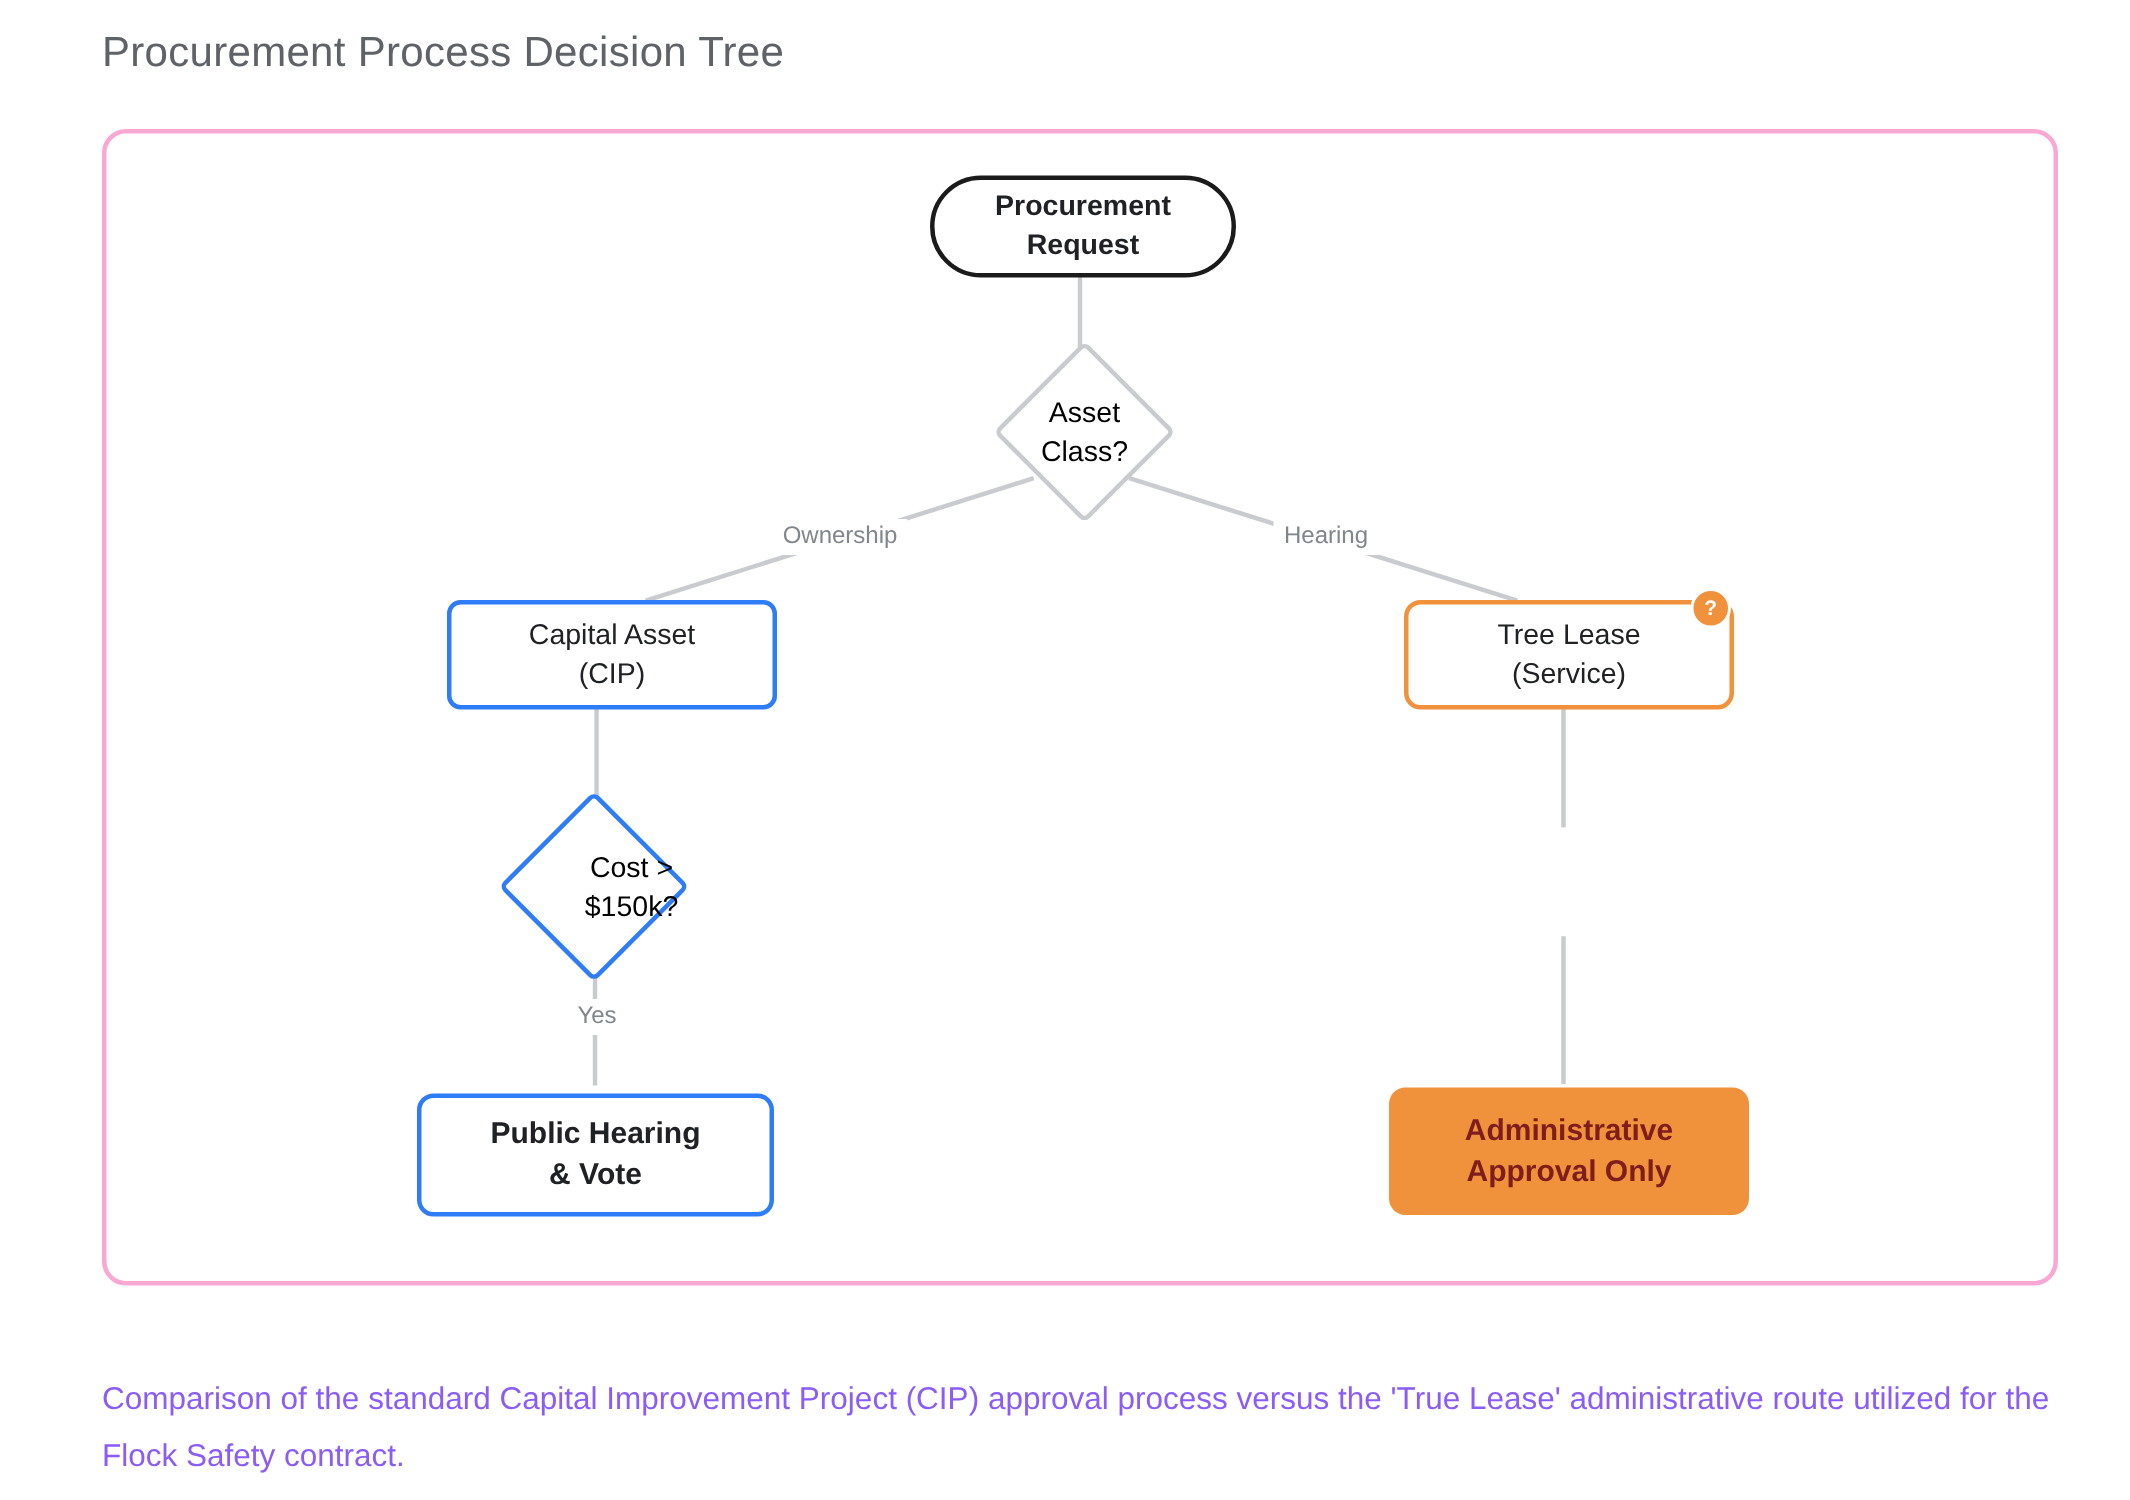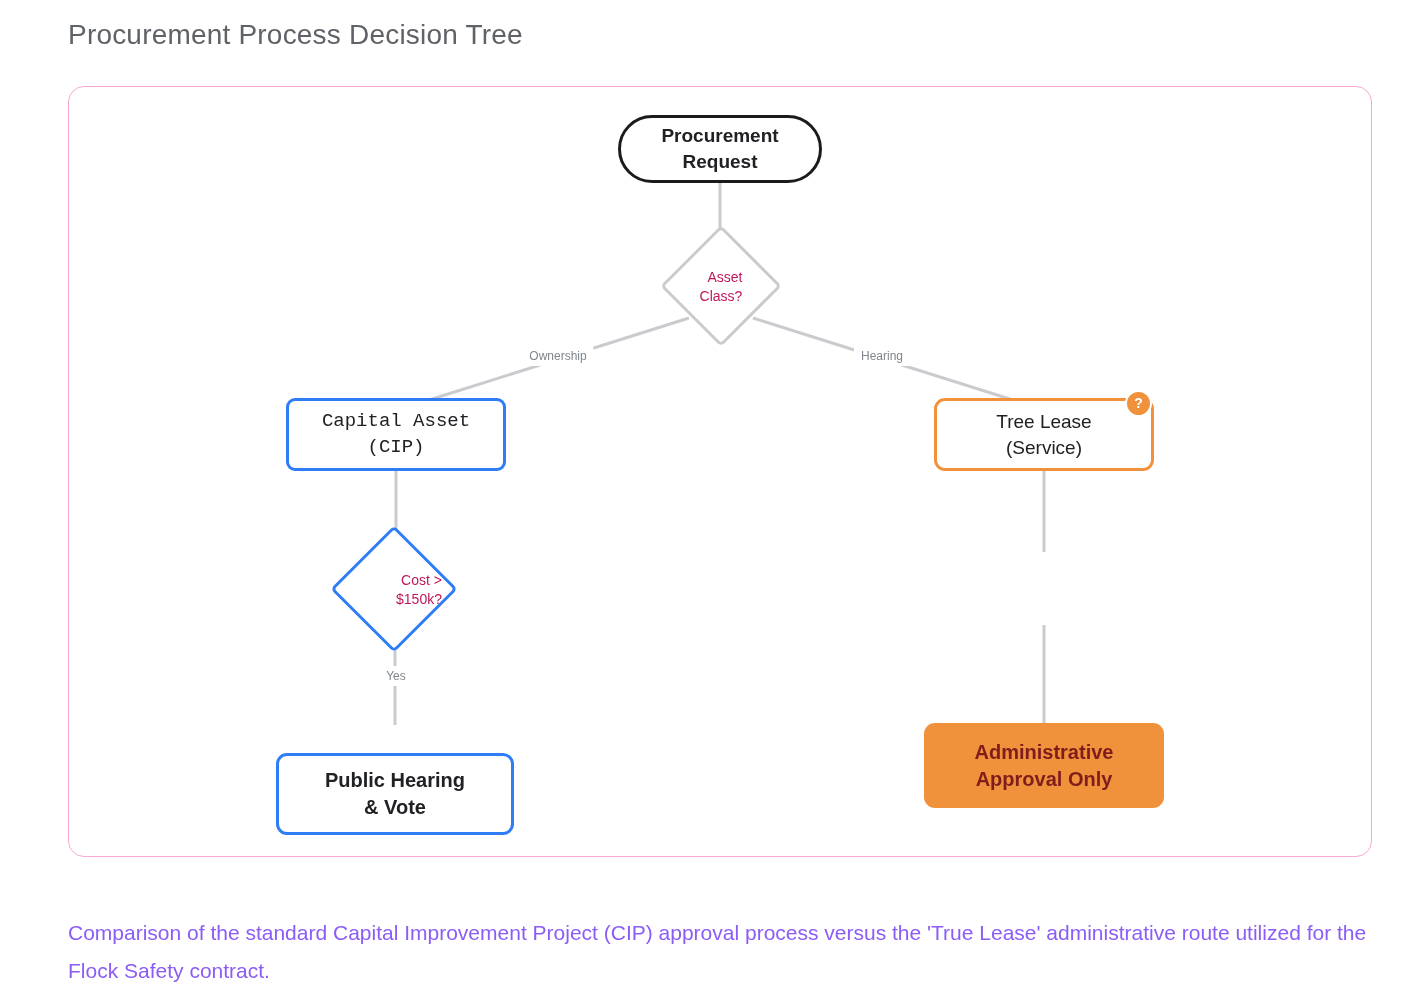--- a/index.html
+++ b/index.html
@@ -18,21 +18,21 @@
     font-weight: 400;
     color: #5f6368;
     letter-spacing: 0.2px;
   }
 
   .canvas {
     position: absolute;
     left: 68px; top: 86px;
     width: 1304px; height: 771px;
     background: #ffffff;
-    border: 1px solid #f9a8d4;
+    border: 3px solid #f9a8d4;
     border-radius: 16px;
   }
 
   .edges {
     position: absolute; left: 0; top: 0;
     width: 100%; height: 100%;
   }
   .edges line { stroke: #c9cbce; stroke-width: 3; }
 
   .node {
@@ -64,68 +64,67 @@
     left: 609px; top: 156px; width: 86px; height: 86px;
     border: 3px solid #c9cbce;
   }
   .diamond-blue {
     left: 280px; top: 457px; width: 90px; height: 90px;
     border: 3px solid #2e7df6;
   }
   .diamond-label {
     position: absolute;
     transform: translate(-50%, -50%);
-    text-align: right;
-    color: #be185d;
-    font-size: 14px;
+    text-align: center;
+    color: #000000;
+    font-size: 19px;
     line-height: 1.35;
     white-space: pre-line;
   }
   .diamond-label.asset { left: 652px; top: 200px; }
   .diamond-label.cost  { left: 326px; top: 503px; margin-left: 24px; }
 
   .node-capital {
-    left: 217px; top: 311px; width: 220px; height: 73px;
+    left: 227px; top: 311px; width: 220px; height: 73px;
     border: 3px solid #2e7df6;
     border-radius: 9px;
-    font-family: Liberation Mono, monospace;
   }
   .node-truelease {
     left: 865px; top: 311px; width: 220px; height: 73px;
     border: 3px solid #f2913c;
     border-radius: 11px;
   }
   .node-operating {
     left: 865px; top: 464px; width: 220px; height: 75px;
     border: 3px solid #f2913c;
     border-radius: 11px;
   }
   .node-public {
-    left: 207px; top: 666px; width: 238px; height: 82px;
+    left: 207px; top: 640px; width: 238px; height: 82px;
     border: 3.5px solid #2e7df6;
     border-radius: 11px;
     font-weight: 700;
     font-size: 20px;
   }
   .node-admin {
     left: 855px; top: 636px; width: 240px; height: 85px;
     background: #f0913c;
     border-radius: 11px;
     color: #7f1d1d;
     font-weight: 700;
     font-size: 20px;
   }
 
   .edge-label {
     position: absolute;
     transform: translate(-50%, -50%);
     background: #ffffff;
     padding: 3px 7px;
     color: #80868b;
-    font-size: 12px;
+    font-size: 16px;
     white-space: nowrap;
   }
   .edge-label.ownership { left: 489px; top: 269px; }
   .edge-label.rental    { left: 813px; top: 269px; }
   .edge-label.yes       { left: 327px; top: 589px; }
 
   .help-badge {
     position: absolute;
     top: -11px; right: -1px;
     width: 27px; height: 27px;

